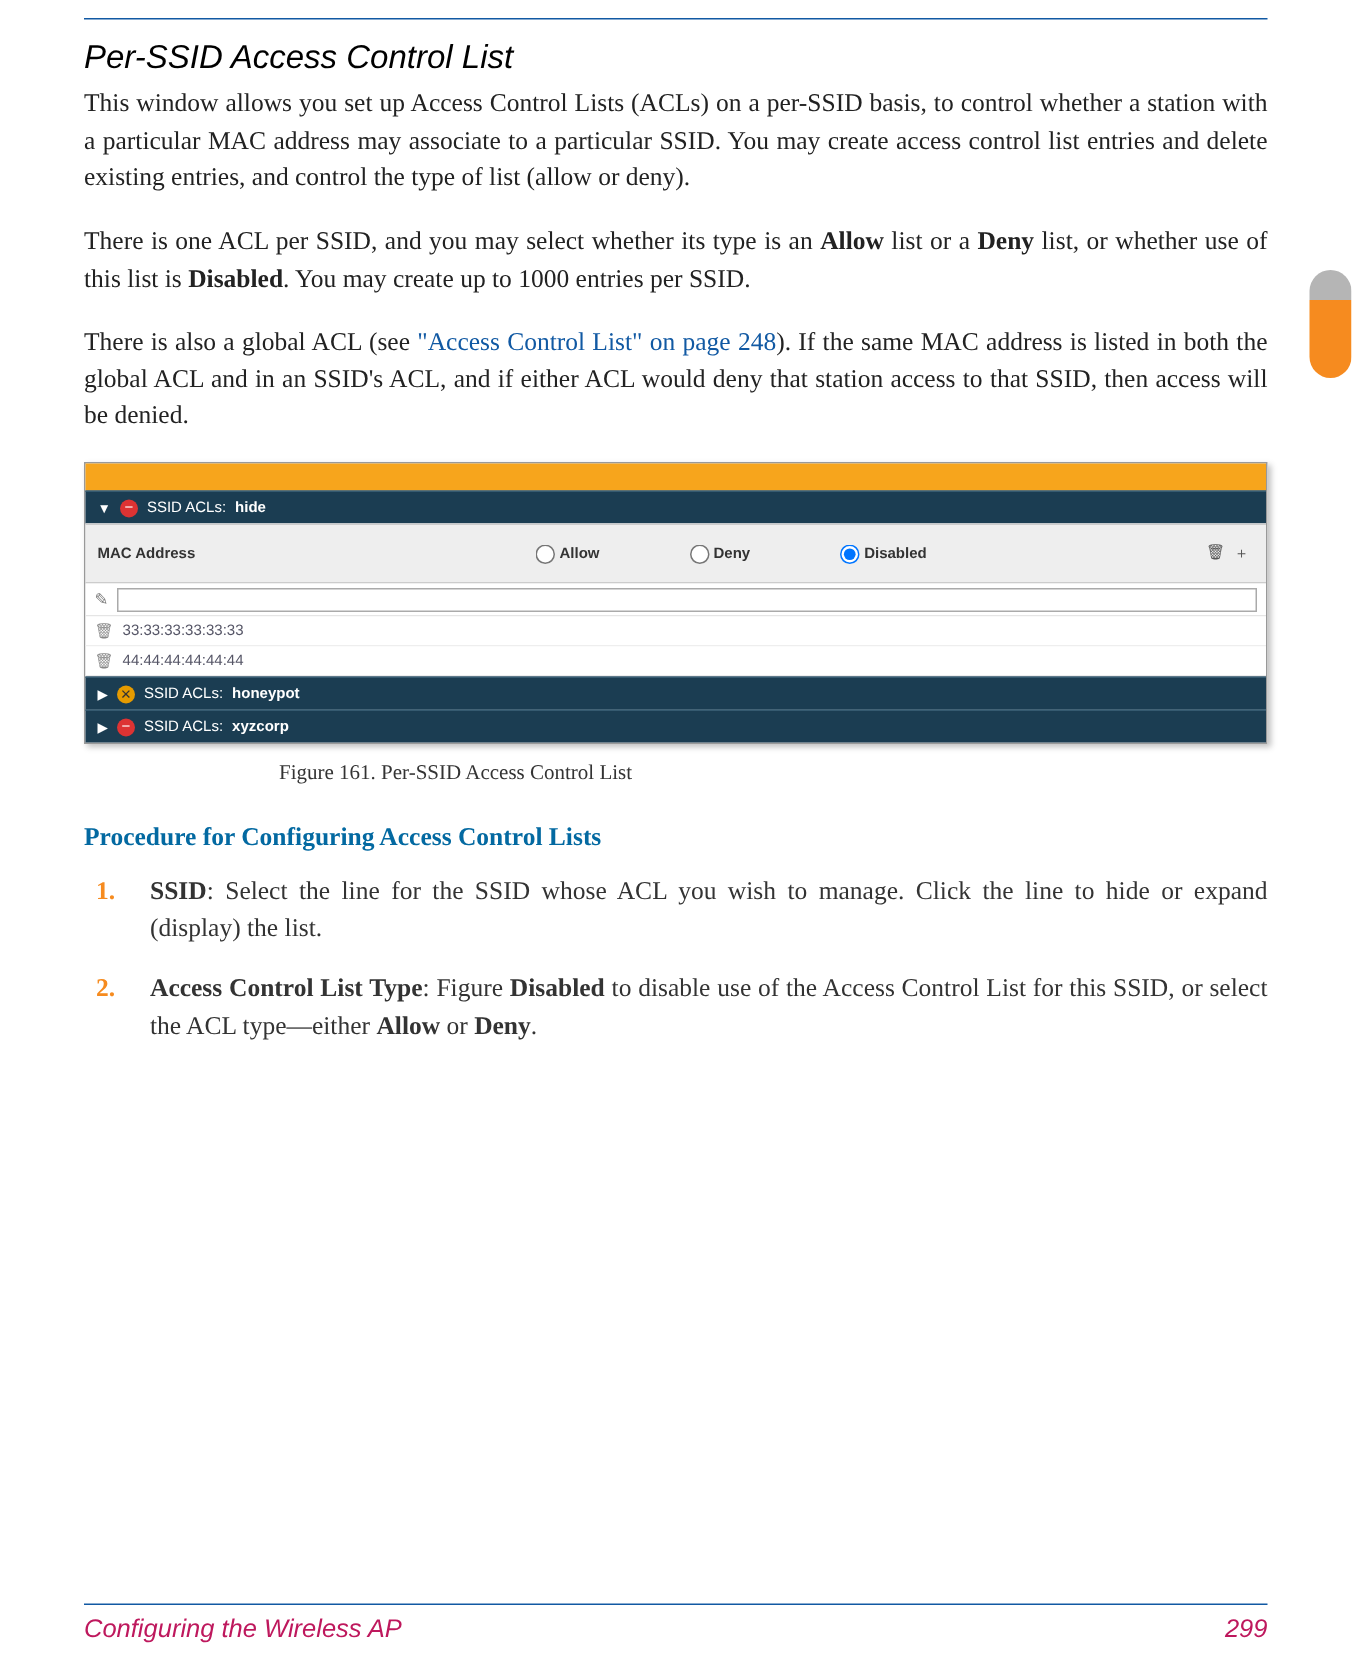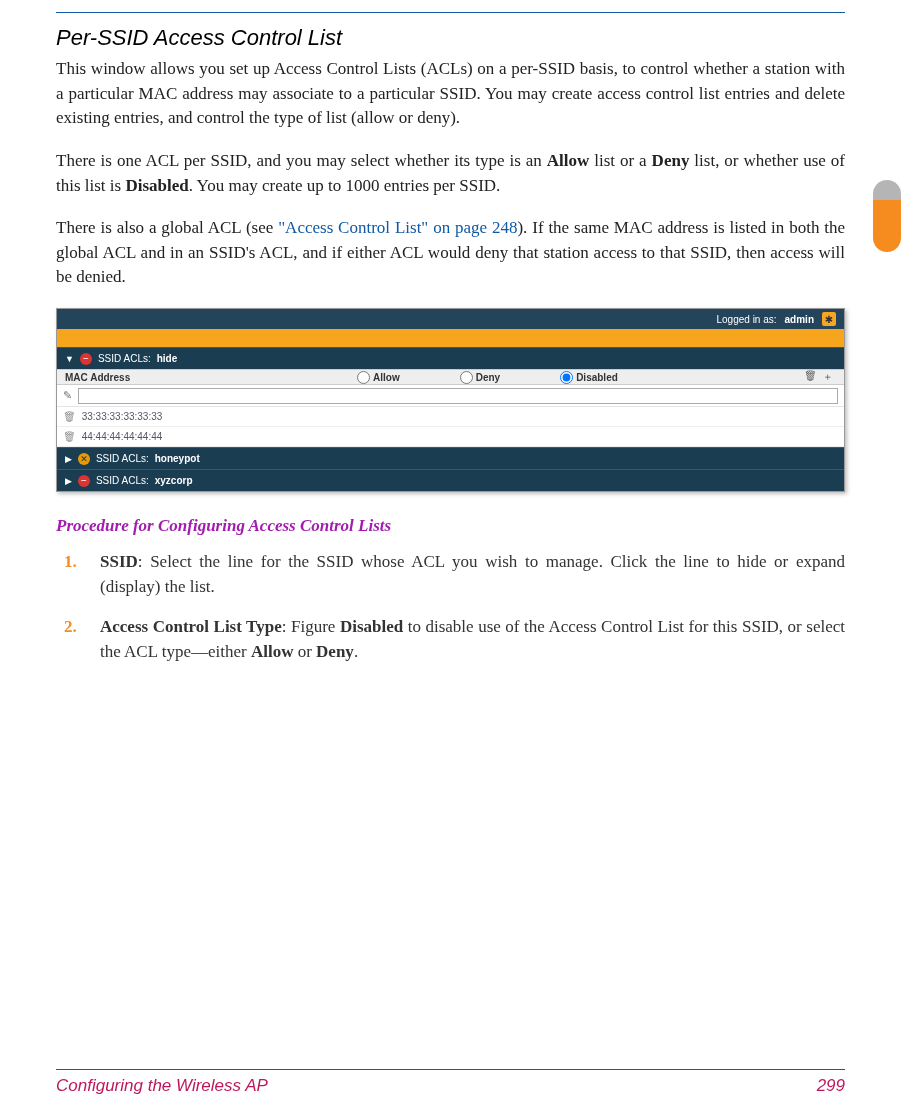--- a/index.html
+++ b/index.html
@@ -126,21 +126,21 @@
     border-radius: 50%;
     display: flex;
     align-items: center;
     justify-content: center;
     font-size: 9px;
   }
   .table-head {
     background: #eee;
     border-top: 1px solid #ccc;
     border-bottom: 1px solid #ccc;
-    height: 16px;
+    height: 40px;
     display: flex;
     align-items: center;
     font-size: 10px;
     color: #333;
   }
   .th-mac { flex: 0 0 300px; padding-left: 8px; font-weight: bold; }
   .th-radio { flex: 1; display: flex; gap: 60px; align-items: center; }
   .th-radio label { display: flex; align-items: center; gap: 3px; font-weight: bold; }
   .th-icons { flex: 0 0 40px; display: flex; gap: 6px; color: #555; }
   .input-row {
@@ -172,25 +172,24 @@
   }
   .trash-mini { color: #888; font-size: 10px; }
   .fig-caption {
     font-family: Georgia, serif;
     font-size: 14px;
     text-align: left;
     color: #333;
     margin: 12px 0 0 130px;
   }
   .procedure-title {
-    font-style: italic;
     font-weight: bold;
     font-size: 17px;
     margin: 24px 0 14px 0;
-    color: #a21caf;
+    color: #0369a1;
   }
   ol.steps {
     list-style: none;
     padding-left: 40px;
     counter-reset: step;
   }
   ol.steps > li {
     counter-increment: step;
     position: relative;
     font-size: 17px;
@@ -283,25 +282,20 @@
     <span>There is one ACL per SSID, and you may select whether its type is an </span><strong>Allow</strong><span> list or a </span><strong>Deny</strong><span> list, or whether use of this list is </span><strong>Disabled</strong><span>. You may create up to 1000 entries per SSID.</span>
   </p>
 
   <p class="body">
     <span>There is also a global ACL (see </span><span class="link">"Access Control List" on page 248</span><span>). If the same MAC address is listed in both the global ACL and in an SSID's ACL, and if either ACL would deny that station access to that SSID, then access will be denied.</span>
   </p>
 
   <div class="figure-container">
     <div class="ui-mock">
 
-      <div class="login-row">
-        <span>Logged in as:</span>
-        <strong>admin</strong>
-        <span class="gear-badge">✱</span>
-      </div>
       <div class="orange-bar"></div>
 
       <div class="ssid-row">
         <span class="chev">▼</span>
         <span class="minus-badge">−</span>
         <span>SSID ACLs:</span>
         <strong>hide</strong>
       </div>
 
       <div class="table-head">
@@ -347,20 +341,21 @@
         <strong>honeypot</strong>
       </div>
       <div class="ssid-row">
         <span class="chev">▶</span>
         <span class="minus-badge">−</span>
         <span>SSID ACLs:</span>
         <strong>xyzcorp</strong>
       </div>
 
     </div>
+    <div class="fig-caption">Figure 161. Per-SSID Access Control List</div>
   </div>
 
   <div class="procedure-title">Procedure for Configuring Access Control Lists</div>
 
   <ol class="steps">
     <li>
       <strong>SSID</strong><span>: Select the line for the SSID whose ACL you wish to manage. Click the line to hide or expand (display) the list.</span>
     </li>
     <li>
       <strong>Access Control List Type</strong><span>: Figure </span><strong>Disabled</strong><span> to disable use of the Access Control List for this SSID, or select the ACL type—either </span><strong>Allow</strong><span> or </span><strong>Deny</strong><span>.</span>

